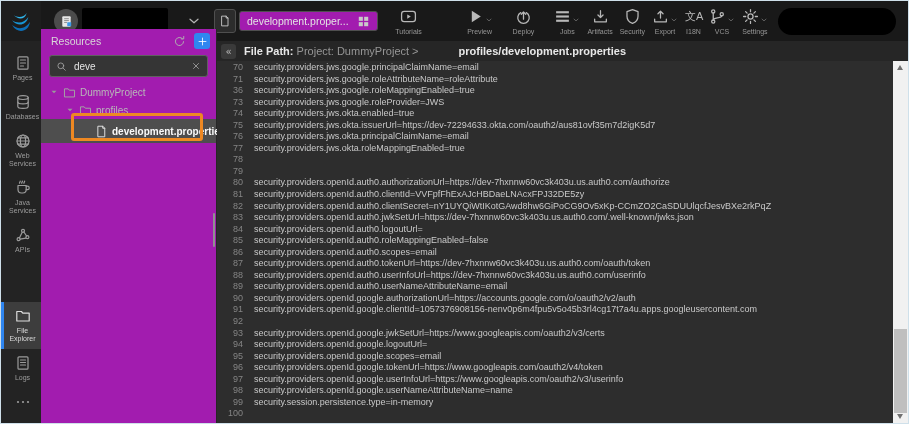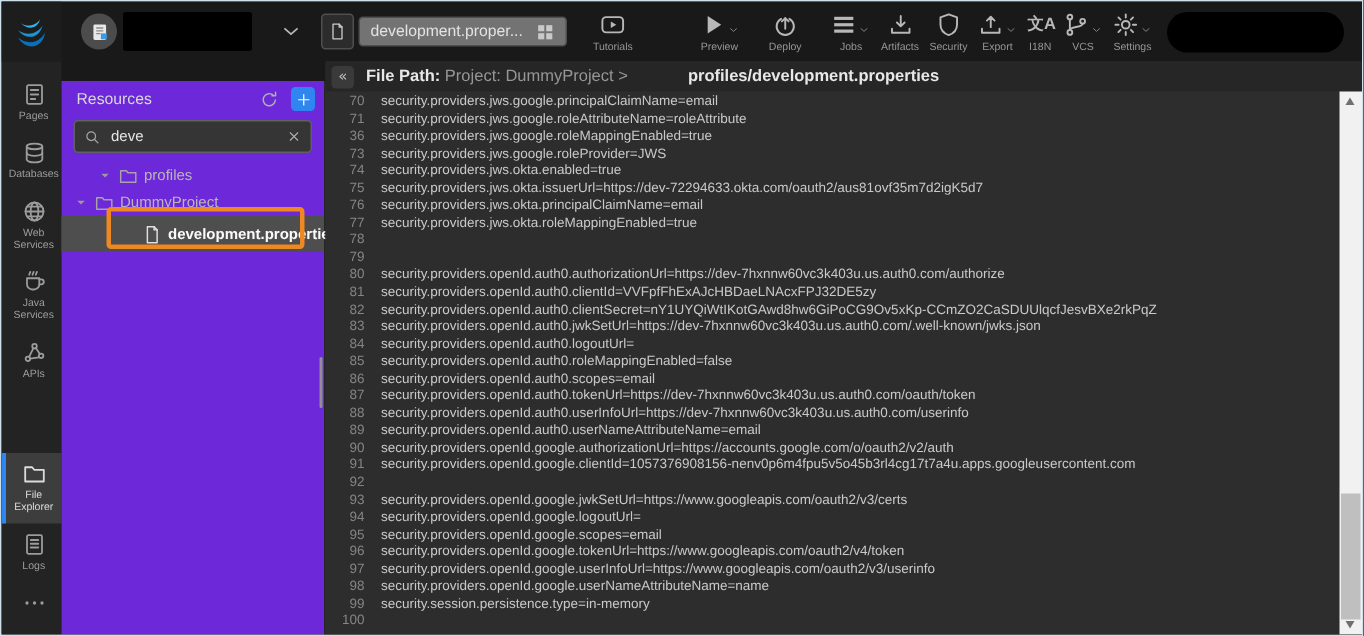--- a/index.html
+++ b/index.html
@@ -9,52 +9,52 @@
   
   .topbar{position:absolute;left:0;top:0;right:0;height:40px;background:#191919;display:flex;align-items:center;}
   .logo-cell{width:40px;height:40px;background:#1d1d1d;display:flex;align-items:center;justify-content:center;flex:0 0 auto;}
   .avatar{width:24px;height:24px;border-radius:50%;background:#4c4c4c;margin-left:13px;display:flex;align-items:center;justify-content:center;flex:0 0 auto;}
   .avatar svg{width:15px;height:15px;}
   .redacted-box{width:86px;height:26px;background:#000;border-radius:2px;margin-left:4px;flex:0 0 auto;}
   .proj-chevron{margin-left:18px;width:16px;height:16px;color:#b5b5b5;flex:0 0 auto;}
   .tabgroup{display:flex;align-items:center;gap:3px;margin-left:12px;flex:0 0 auto;}
   .doc-btn{width:22px;height:24px;border:1px solid #4f4f4f;border-radius:3px;background:#2c2c2c;display:flex;align-items:center;justify-content:center;color:#c9c9c9;}
   .doc-btn svg{width:12px;height:12px;}
-  .file-tab{height:20px;border:1px solid #4f4f4f;border-radius:3px;background:#737373;display:flex;align-items:center;gap:8px;padding:0 7px;}
+  .file-tab{height:20px;border:1px solid #4f4f4f;border-radius:3px;background:#a21caf;display:flex;align-items:center;gap:8px;padding:0 7px;}
   .file-tab .tab-label{font-size:10.5px;color:#e3e3e3;white-space:nowrap;}
   .file-tab .grid-ic{width:13px;height:13px;color:#c9c9c9;display:block;}
   .tb-btn{background:none;border:none;display:flex;flex-direction:column;align-items:center;gap:3px;color:#b8b8b8;padding:0 2px;cursor:default;}
   .tb-ic-row{display:flex;align-items:flex-end;}
   .tb-ic{width:17px;height:17px;display:block;}
   .tb-ic svg{width:100%;height:100%;display:block;}
   .bchev{width:8px;height:8px;color:#8f8f8f;display:block;margin-left:1px;margin-bottom:1px;}
   .bchev svg{width:100%;height:100%;display:block;}
   .tb-lbl{font-size:7px;color:#969696;white-space:nowrap;}
   .tb-actions{display:flex;align-items:center;}
   .tb-actions .tb-btn:nth-of-type(1){margin-left:8px;width:46px;}
   .tb-actions .tb-btn:nth-of-type(2){margin-left:33px;}
   .tb-actions .tb-btn:nth-of-type(3){margin-left:16px;}
   .tb-tools{display:flex;align-items:center;gap:3px;margin-left:16px;}
   .redacted-pill{width:118px;height:27px;background:#000;border-radius:14px;margin-left:8px;flex:0 0 auto;}
-  .glyph-i18n{font-size:11px;font-weight:bold;color:#b8b8b8;line-height:17px;display:block;text-align:right;white-space:nowrap;}
+  .glyph-i18n{font-size:11px;font-weight:normal;color:#b8b8b8;line-height:17px;display:block;text-align:right;white-space:nowrap;}
 
   
   .rail{position:absolute;left:0;top:40px;width:40px;bottom:0;background:#232323;display:flex;flex-direction:column;}
   .rail-group{display:flex;flex-direction:column;}
   .rail-group.top{padding-top:8px;}
   .rail-group.bottom{margin-top:auto;padding-bottom:4px;}
   .rail-item{display:flex;flex-direction:column;align-items:center;gap:3px;padding:6px 0;border-left:3px solid transparent;margin-left:0;cursor:default;}
   .rail-item .r-ic{width:16px;height:16px;color:#9c9c9c;display:block;}
   .rail-item .r-ic svg{width:100%;height:100%;display:block;}
   .rail-lbl{font-size:7px;line-height:8px;color:#9c9c9c;text-align:center;width:36px;}
   .rail-item.active{background:#3d3d3d;border-left:3px solid #2f86f0;}
   .rail-item.active .r-ic,.rail-item.active .rail-lbl{color:#dcdcdc;}
 
   
-  .resources{position:absolute;left:40px;top:53px;width:176px;bottom:0;background:#6d28d9;border-right:1px solid #262626;}
+  .resources{position:absolute;left:40px;top:28px;width:176px;bottom:0;background:#a21caf;border-right:1px solid #262626;}
   .res-header{height:22px;display:flex;align-items:center;padding:2px 6px 0 10px;}
   .res-title{font-size:10.5px;color:#d8d8d8;flex:1;}
   .res-refresh{width:13px;height:13px;color:#b0b0b0;margin-right:8px;background:none;border:none;padding:0;}
   .res-refresh svg{width:100%;height:100%;display:block;}
   .res-add{width:16px;height:16px;background:#2f86f0;border:none;border-radius:3px;color:#fff;display:flex;align-items:center;justify-content:center;padding:0;}
   .res-add svg{width:11px;height:11px;}
   .res-search{position:absolute;left:8px;right:8px;top:26px;height:22px;border:1px solid #606060;border-radius:3px;background:#353535;display:flex;align-items:center;gap:5px;padding:0 6px;}
   .res-search .s-ic{width:11px;height:11px;color:#a5a5a5;display:block;}
   .res-search .s-ic svg{width:100%;height:100%;display:block;}
   .res-search input{flex:1;min-width:0;background:transparent;border:none;outline:none;color:#e5e5e5;font-size:10px;}
@@ -406,45 +406,45 @@
       <button class="res-clear">
           <span style="display:block;width:100%;height:100%;">
             <svg viewBox="0 0 16 16" fill="none" stroke="currentColor" stroke-width="1.2" stroke-linecap="round" stroke-linejoin="round" width="100%" height="100%" style="display:block">
               <path d="M4 4l8 8M12 4l-8 8"></path>
             </svg>
           </span>
         </button>
     </div>
     <div class="tree">
 
-    <div class="tree-row" style="padding-left: 24px;">
+    <div class="tree-row" style="padding-left: 8px;">
           <span class="tree-caret">
             <svg viewBox="0 0 16 16" fill="none" stroke="currentColor" stroke-width="1.2" stroke-linecap="round" stroke-linejoin="round" width="100%" height="100%" style="display:block">
               <path d="M4 6l4 4 4-4z" fill="currentColor" stroke="none"></path>
             </svg>
           </span>
           <span class="tree-ic">
             <svg viewBox="0 0 16 16" fill="none" stroke="currentColor" stroke-width="1.2" stroke-linecap="round" stroke-linejoin="round" width="100%" height="100%" style="display:block">
               <path d="M1.8 13V3.5h4.6l1.4 1.7h6.4V13z"></path>
             </svg>
           </span>
+          <span class="tree-lbl">DummyProject</span>
+        </div>
+        <div class="tree-row" style="padding-left: 24px;">
+          <span class="tree-caret">
+            <svg viewBox="0 0 16 16" fill="none" stroke="currentColor" stroke-width="1.2" stroke-linecap="round" stroke-linejoin="round" width="100%" height="100%" style="display:block">
+              <path d="M4 6l4 4 4-4z" fill="currentColor" stroke="none"></path>
+            </svg>
+          </span>
+          <span class="tree-ic">
+            <svg viewBox="0 0 16 16" fill="none" stroke="currentColor" stroke-width="1.2" stroke-linecap="round" stroke-linejoin="round" width="100%" height="100%" style="display:block">
+              <path d="M1.8 13V3.5h4.6l1.4 1.7h6.4V13z"></path>
+            </svg>
+          </span>
           <span class="tree-lbl">profiles</span>
-        </div>
-        <div class="tree-row" style="padding-left: 8px;">
-          <span class="tree-caret">
-            <svg viewBox="0 0 16 16" fill="none" stroke="currentColor" stroke-width="1.2" stroke-linecap="round" stroke-linejoin="round" width="100%" height="100%" style="display:block">
-              <path d="M4 6l4 4 4-4z" fill="currentColor" stroke="none"></path>
-            </svg>
-          </span>
-          <span class="tree-ic">
-            <svg viewBox="0 0 16 16" fill="none" stroke="currentColor" stroke-width="1.2" stroke-linecap="round" stroke-linejoin="round" width="100%" height="100%" style="display:block">
-              <path d="M1.8 13V3.5h4.6l1.4 1.7h6.4V13z"></path>
-            </svg>
-          </span>
-          <span class="tree-lbl">DummyProject</span>
         </div>
         <div class="tree-row selected" style="padding-left: 40px;">
           <span class="tree-caret" style="visibility: hidden;">
             <svg viewBox="0 0 16 16" fill="none" stroke="currentColor" stroke-width="1.2" stroke-linecap="round" stroke-linejoin="round" width="100%" height="100%" style="display:block">
               <path d="M4 6l4 4 4-4z" fill="currentColor" stroke="none"></path>
             </svg>
           </span>
           <span class="tree-ic">
             <svg viewBox="0 0 16 16" fill="none" stroke="currentColor" stroke-width="1.2" stroke-linecap="round" stroke-linejoin="round" width="100%" height="100%" style="display:block">
               <path d="M4 1.5h5.5l2.5 2.5v10.5H4z"></path>

